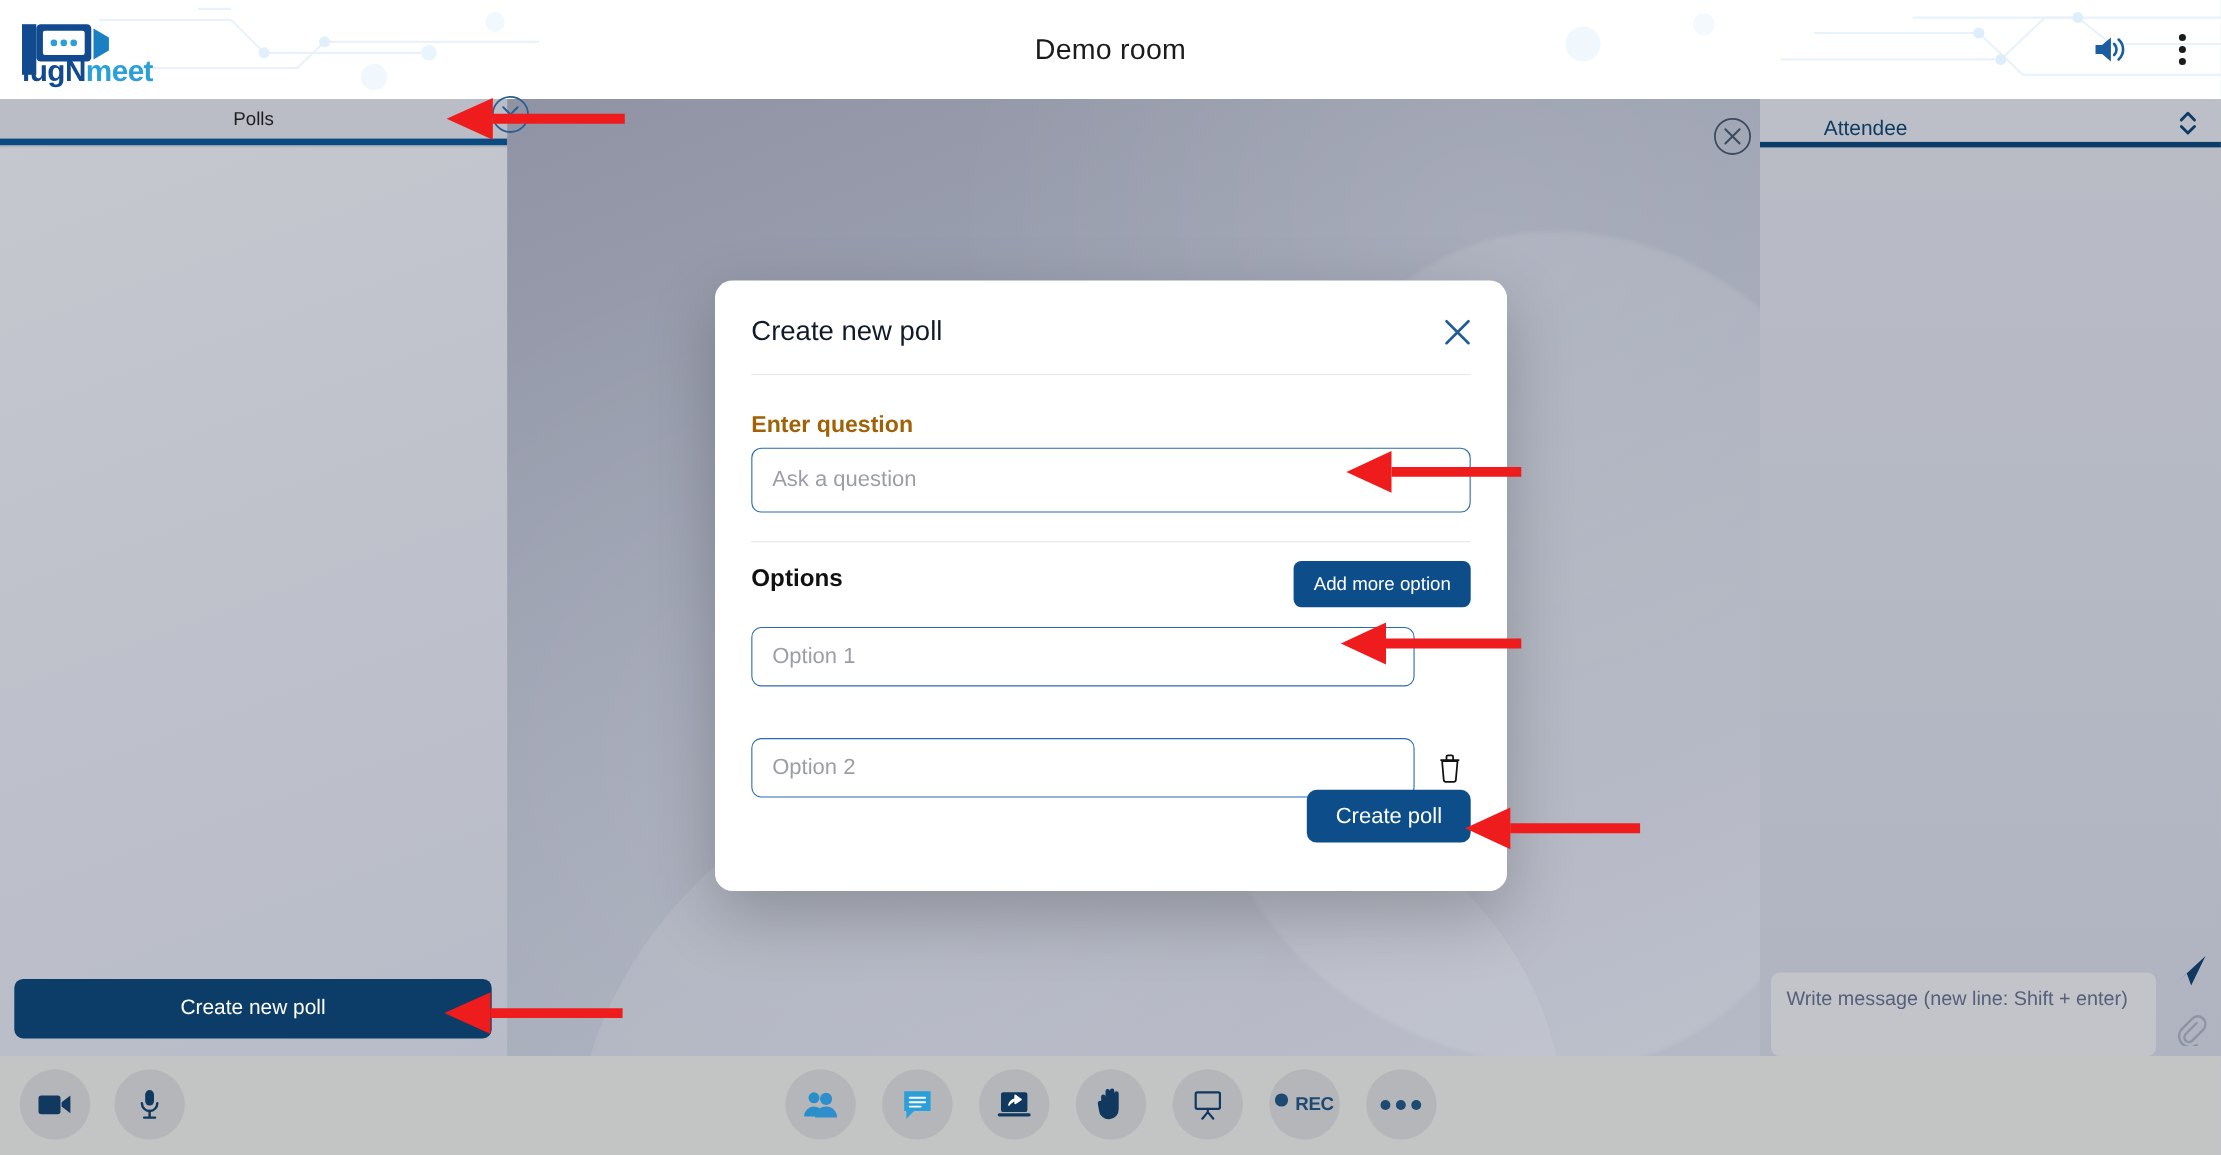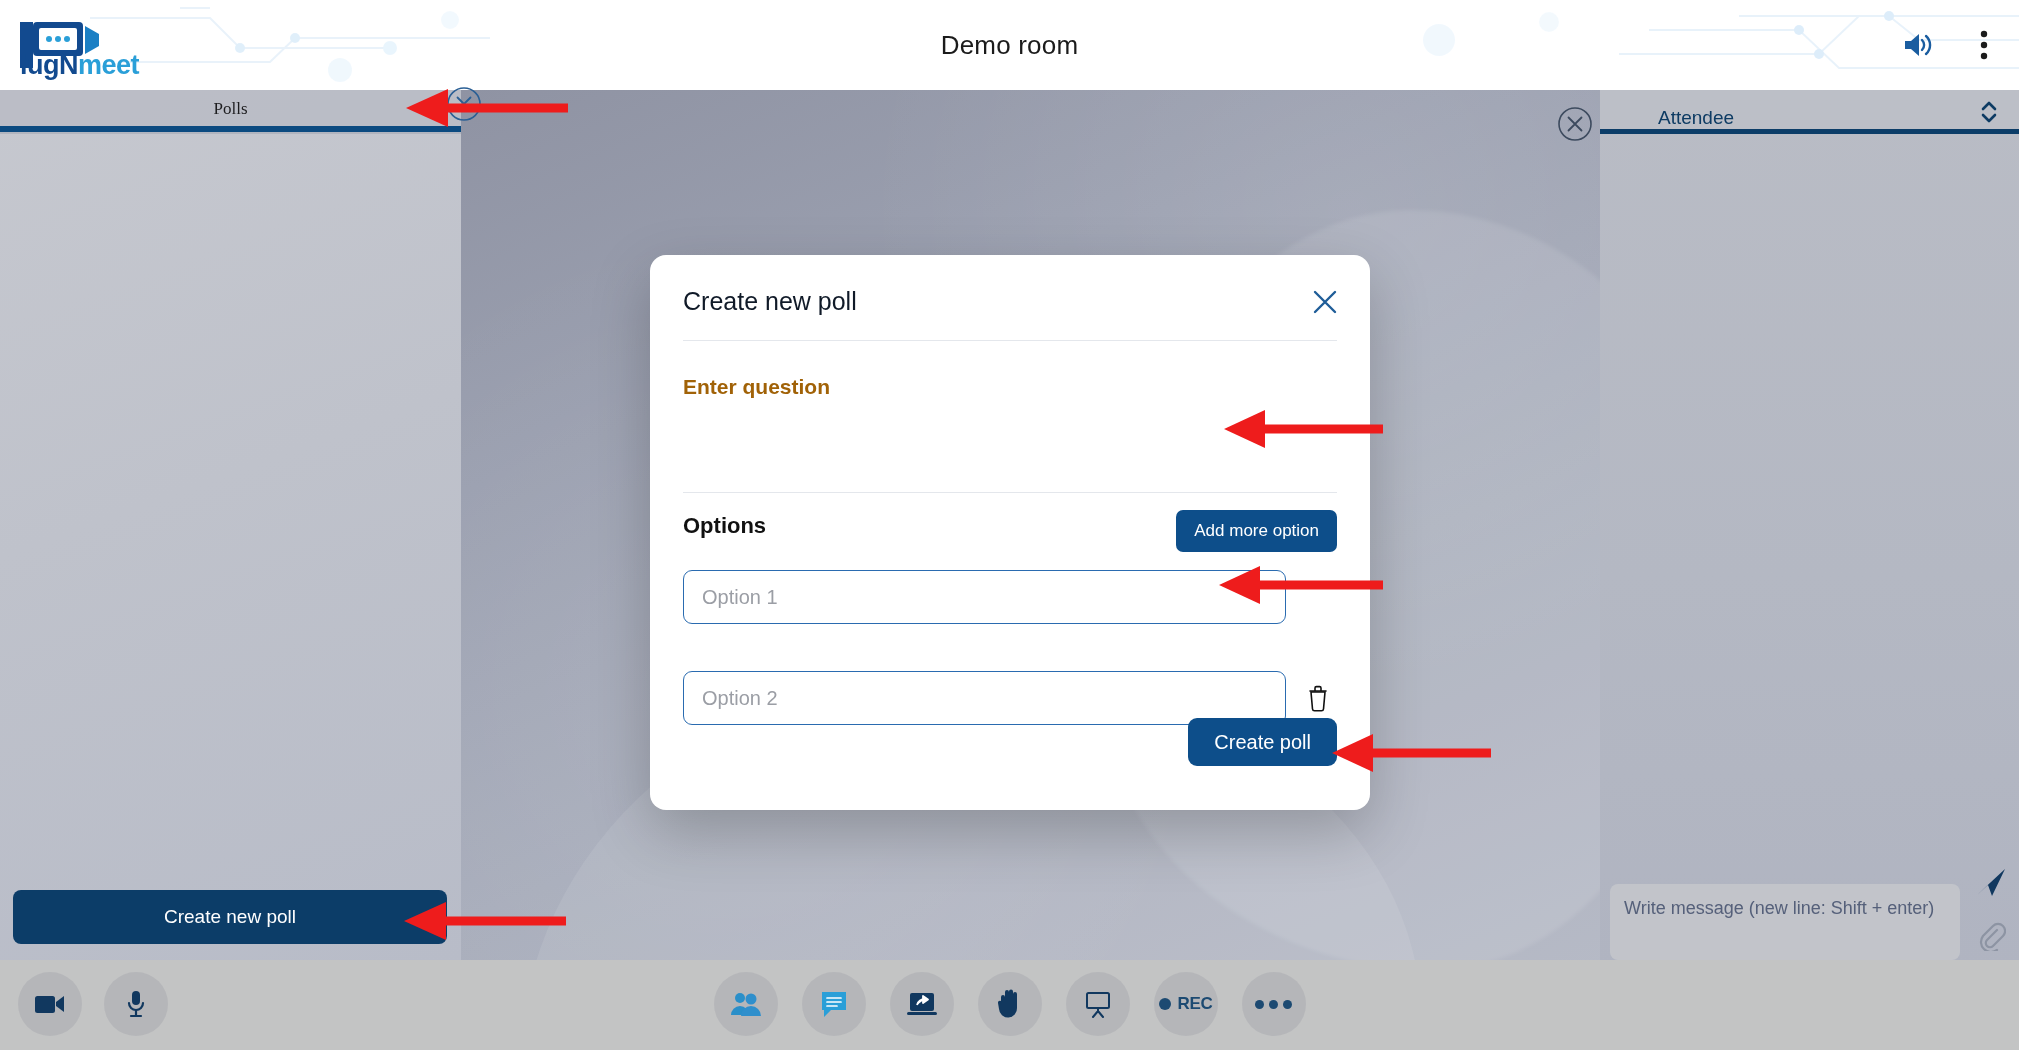--- a/index.html
+++ b/index.html
@@ -50,21 +50,21 @@
   }
   .tabs {
     position: relative; width: 461px; height: 38px;
     display: flex; background: rgba(183,186,195,.75);
   }
   .tab {
     flex: 1; display: flex; align-items: center; justify-content: center;
     font-size: 17px; color: #1d1d1f; cursor: pointer;
     position: relative; height: 38px;
   }
-  .tab.active { font-weight: 400; font-family: Liberation Serif, serif; }
+  .tab.active { font-weight: 400; }
   .tab.active::after {
     content: ""; position: absolute; left: 0; right: 0; bottom: -4px;
     height: 6px; background: #0b4a80;
   }
   .tab-underline-base {
     position: absolute; left: 0; top: 38px; width: 461px; height: 6px;
     background: rgba(160,165,178,.55);
   }
   .sidebar-body { position: absolute; left:0; top: 44px; width: 461px; height: 826px; }
 
@@ -376,21 +376,21 @@
           <path d="M5 16 V9 a2 2 0 0 1 4 0 V4 a2 2 0 0 1 4 0 V3.5 a2 2 0 0 1 4 0 V6 a2 2 0 0 1 4 0 V20 a9 9 0 0 1 -18 1 L2 15 a2 2 0 0 1 3 -2 Z" fill="#11385f"></path>
         </svg>
       </button>
       <button class="tb-btn">
         <svg width="30" height="30" viewBox="0 0 30 30">
           <rect x="4" y="4" width="22" height="15" rx="1.5" fill="none" stroke="#11385f" stroke-width="2"></rect>
           <path d="M15 19 V22 M15 22 L10 28 M15 22 L20 28" stroke="#11385f" stroke-width="2" stroke-linecap="round"></path>
         </svg>
       </button>
       <button class="tb-btn">
-        <span style="display:flex;align-items:center;gap:7px;">
+        <span style="display:flex;gap:7px;">
           <span style="width:12px;height:12px;border-radius:50%;background:#1c4a72;display:block;"></span>
           <span class="rec-label">REC</span>
         </span>
       </button>
       <button class="tb-btn">
         <span class="dots">
             <i></i>
             <i></i>
             <i></i>
           </span>
@@ -405,20 +405,21 @@
 
       <button class="modal-close">
         <svg width="26" height="26" viewBox="0 0 26 26">
           <path d="M3 3 L23 23 M23 3 L3 23" stroke="#1f5d98" stroke-width="2.4" stroke-linecap="round"></path>
         </svg>
       </button>
 
       <div class="modal-rule"></div>
 
       <div class="field-label">Enter question</div>
+      <input class="q-input" type="text" placeholder="Ask a question" style="">
 
       <div class="modal-rule2"></div>
 
       <div class="options-label">Options</div>
       <button class="add-more">Add more option</button>
 
       <div class="opt-row" style="top:315px;">
         <input class="opt-input" type="text" placeholder="Option 1" style="">
       </div>
 

